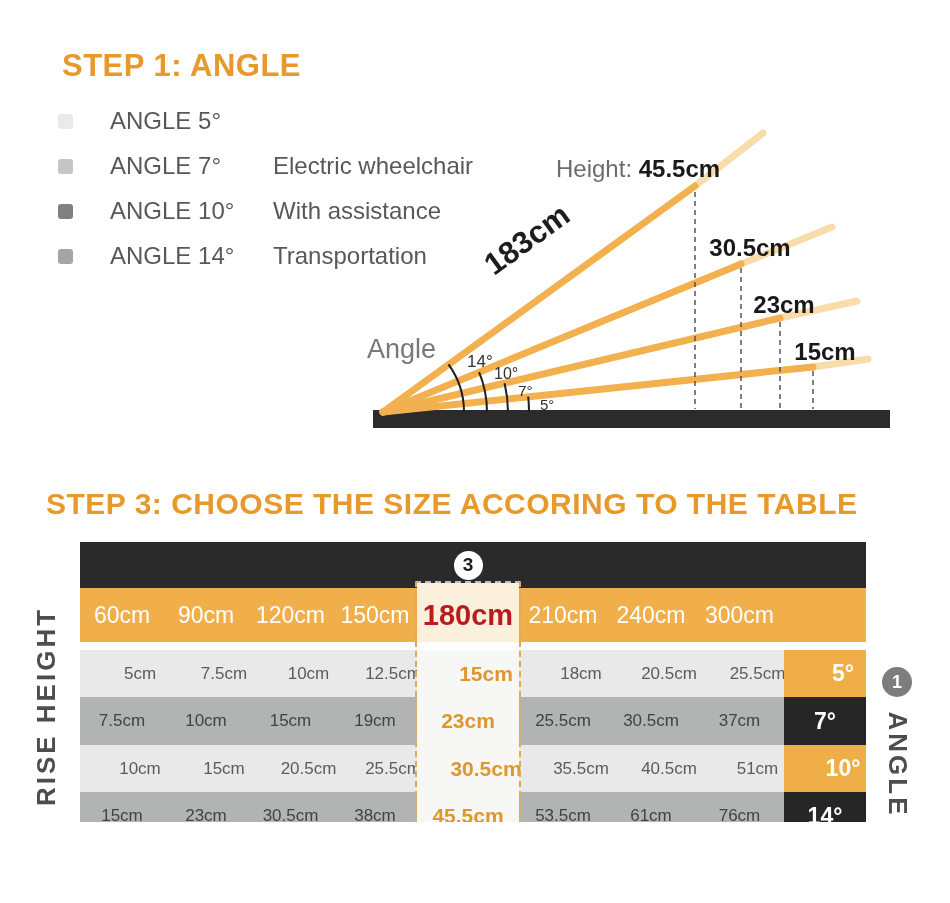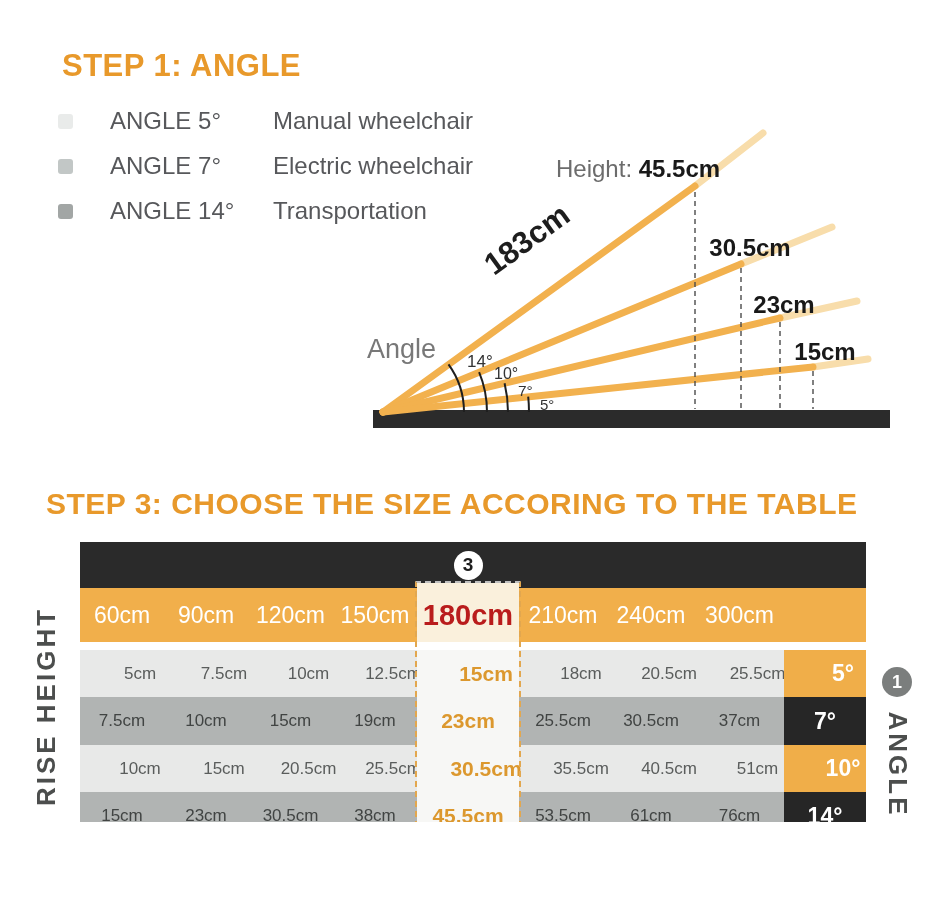--- a/index.html
+++ b/index.html
@@ -58,26 +58,30 @@
 
 <div id="canvas">
 
   <div class="sec-title" id="step1-title">STEP 1: ANGLE</div>
   <div class="sec-title" id="step3-title">STEP 3: CHOOSE THE SIZE ACCORING TO THE TABLE</div>
 
   <div id="legend">
     <div class="leg-row">
       <div class="leg-sq sw0"></div>
       <div class="leg-angle">ANGLE 5°</div>
-      <div class="leg-desc">Manual wheelchair</div>
     </div>
     <div class="leg-row">
       <div class="leg-sq sw1"></div>
       <div class="leg-angle">ANGLE 7°</div>
       <div class="leg-desc">Electric wheelchair</div>
+    </div>
+    <div class="leg-row">
+      <div class="leg-sq sw2"></div>
+      <div class="leg-angle">ANGLE 10°</div>
+      <div class="leg-desc">With assistance</div>
     </div>
     <div class="leg-row">
       <div class="leg-sq sw3"></div>
       <div class="leg-angle">ANGLE 14°</div>
       <div class="leg-desc">Transportation</div>
     </div>
   </div>
 
   <svg id="diagram" viewBox="0 0 600 315">
 

